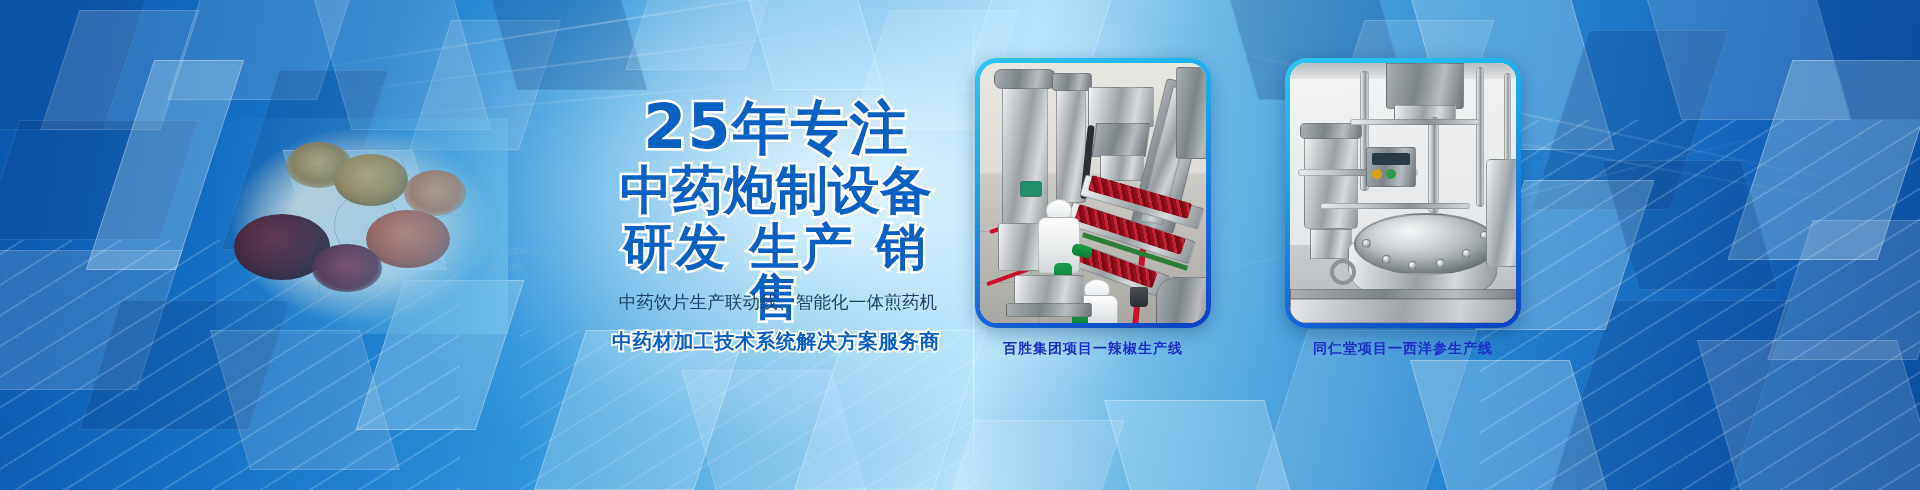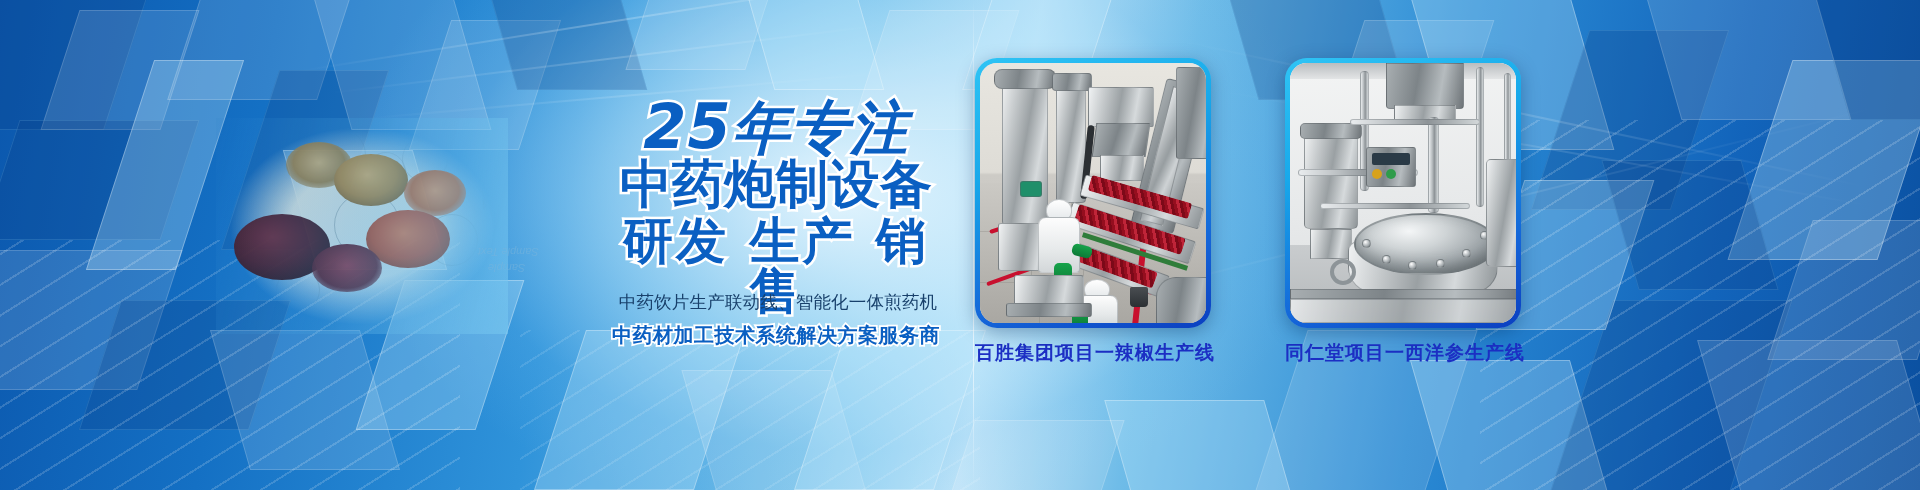--- a/index.html
+++ b/index.html
@@ -103,21 +103,21 @@
   }
   .hl-line {
     font-weight:700;
     color:#0a5fc2;
     line-height:1.0;
     letter-spacing:1px;
     -webkit-text-stroke:5px #ffffff;
     paint-order:stroke fill;
     text-shadow:0 2px 0 rgba(255,255,255,0.9);
   }
-  .hl1 { font-size:58px; margin-bottom:0;font-style:italic; }
+  .hl1 { font-size:58px; margin-bottom:6px; }
   .hl1 .num {
     font-family:"DejaVu Sans","Liberation Sans",sans-serif;
     font-size:62px;
   }
   .hl2 { font-size:52px; margin-bottom:6px; letter-spacing:0px; }
   .hl3 { font-size:50px; margin-bottom:7px; letter-spacing:3px; }
   .hl4 {
     font-size:20px; font-weight:700; color:#0a5fc2;
     -webkit-text-stroke:3.5px #ffffff; paint-order:stroke fill;
     letter-spacing:0.5px; line-height:1.2;
@@ -143,21 +143,21 @@
     padding:5px;
     background:linear-gradient(160deg,#2fc4f5 0%, #17a8ea 35%, #1464d8 75%, #0b3fc0 100%);
     box-shadow:0 5px 18px rgba(4,40,90,0.35);
   }
   .photo-inner {
     border-radius:17px; overflow:hidden; position:relative;
     background:#cfd6d8;
   }
   .caption {
     margin-top:12px; text-align:center;
-    color:#1c2fc4; font-size:19px; font-weight:600; letter-spacing:1px;
+    color:#1c2fc4; font-size:14px; font-weight:600; letter-spacing:1px;
   }
 
   
   .scene { position:absolute; inset:0; }
   .s-wallA { position:absolute; inset:0;
     background:linear-gradient(180deg,#e8e6e0 0%, #dedcd6 42%, #cdcbc6 43%, #c4c2bd 100%); }
   .s-floorA { position:absolute; left:0; top:46%; width:100%; height:54%;
     background:linear-gradient(180deg,#cbc9c4 0%, #b9b7b2 55%, #a9a7a2 100%); }
   .tile { position:absolute; background:rgba(255,255,255,0.0); border-right:1px solid rgba(130,128,124,0.35); border-bottom:1px solid rgba(130,128,124,0.3); }
   .redline { position:absolute; background:#c8102e; border-radius:2px; }

